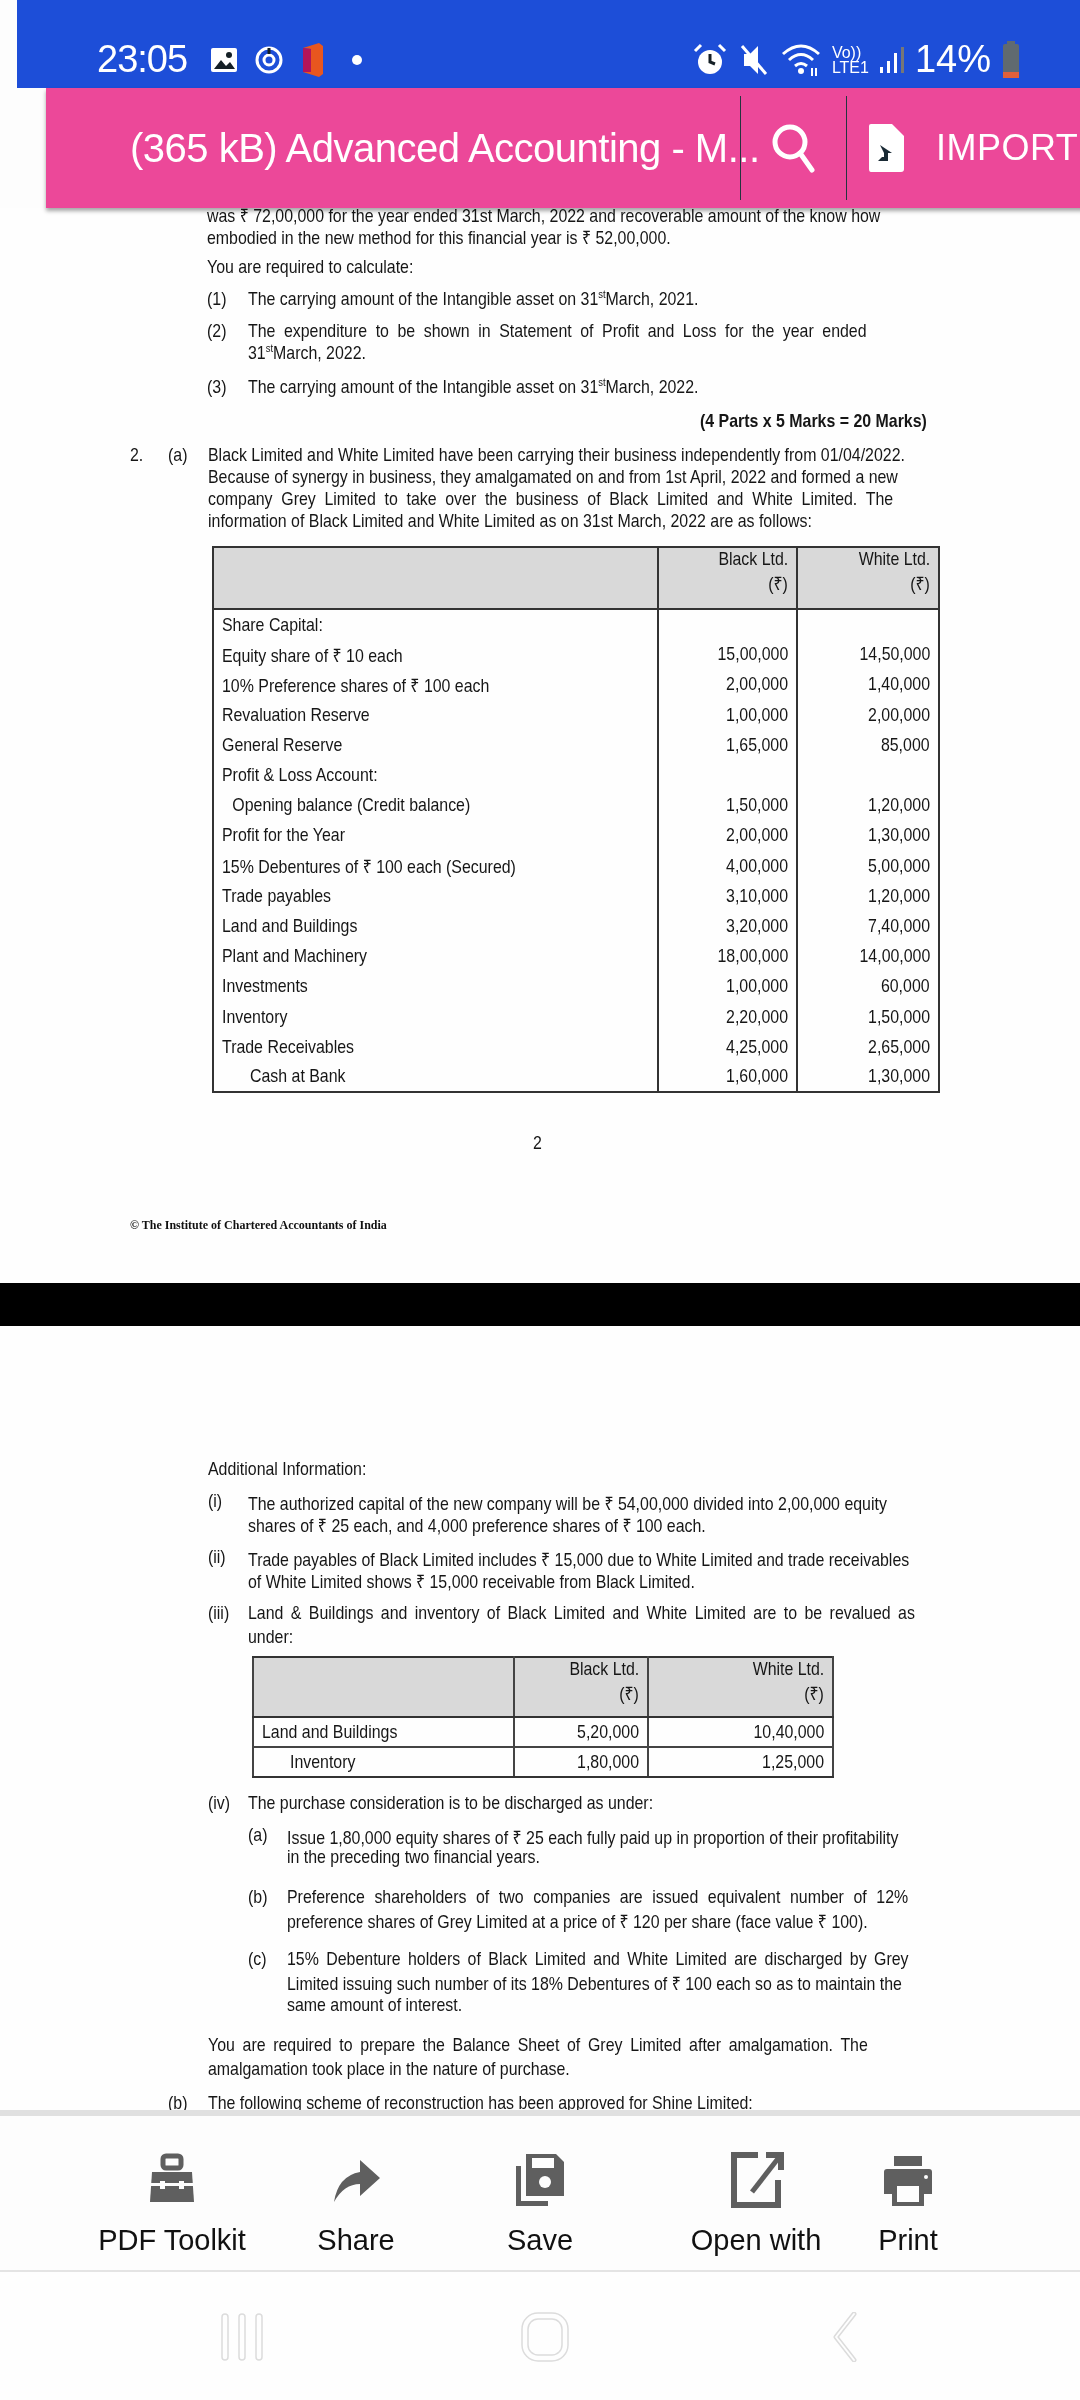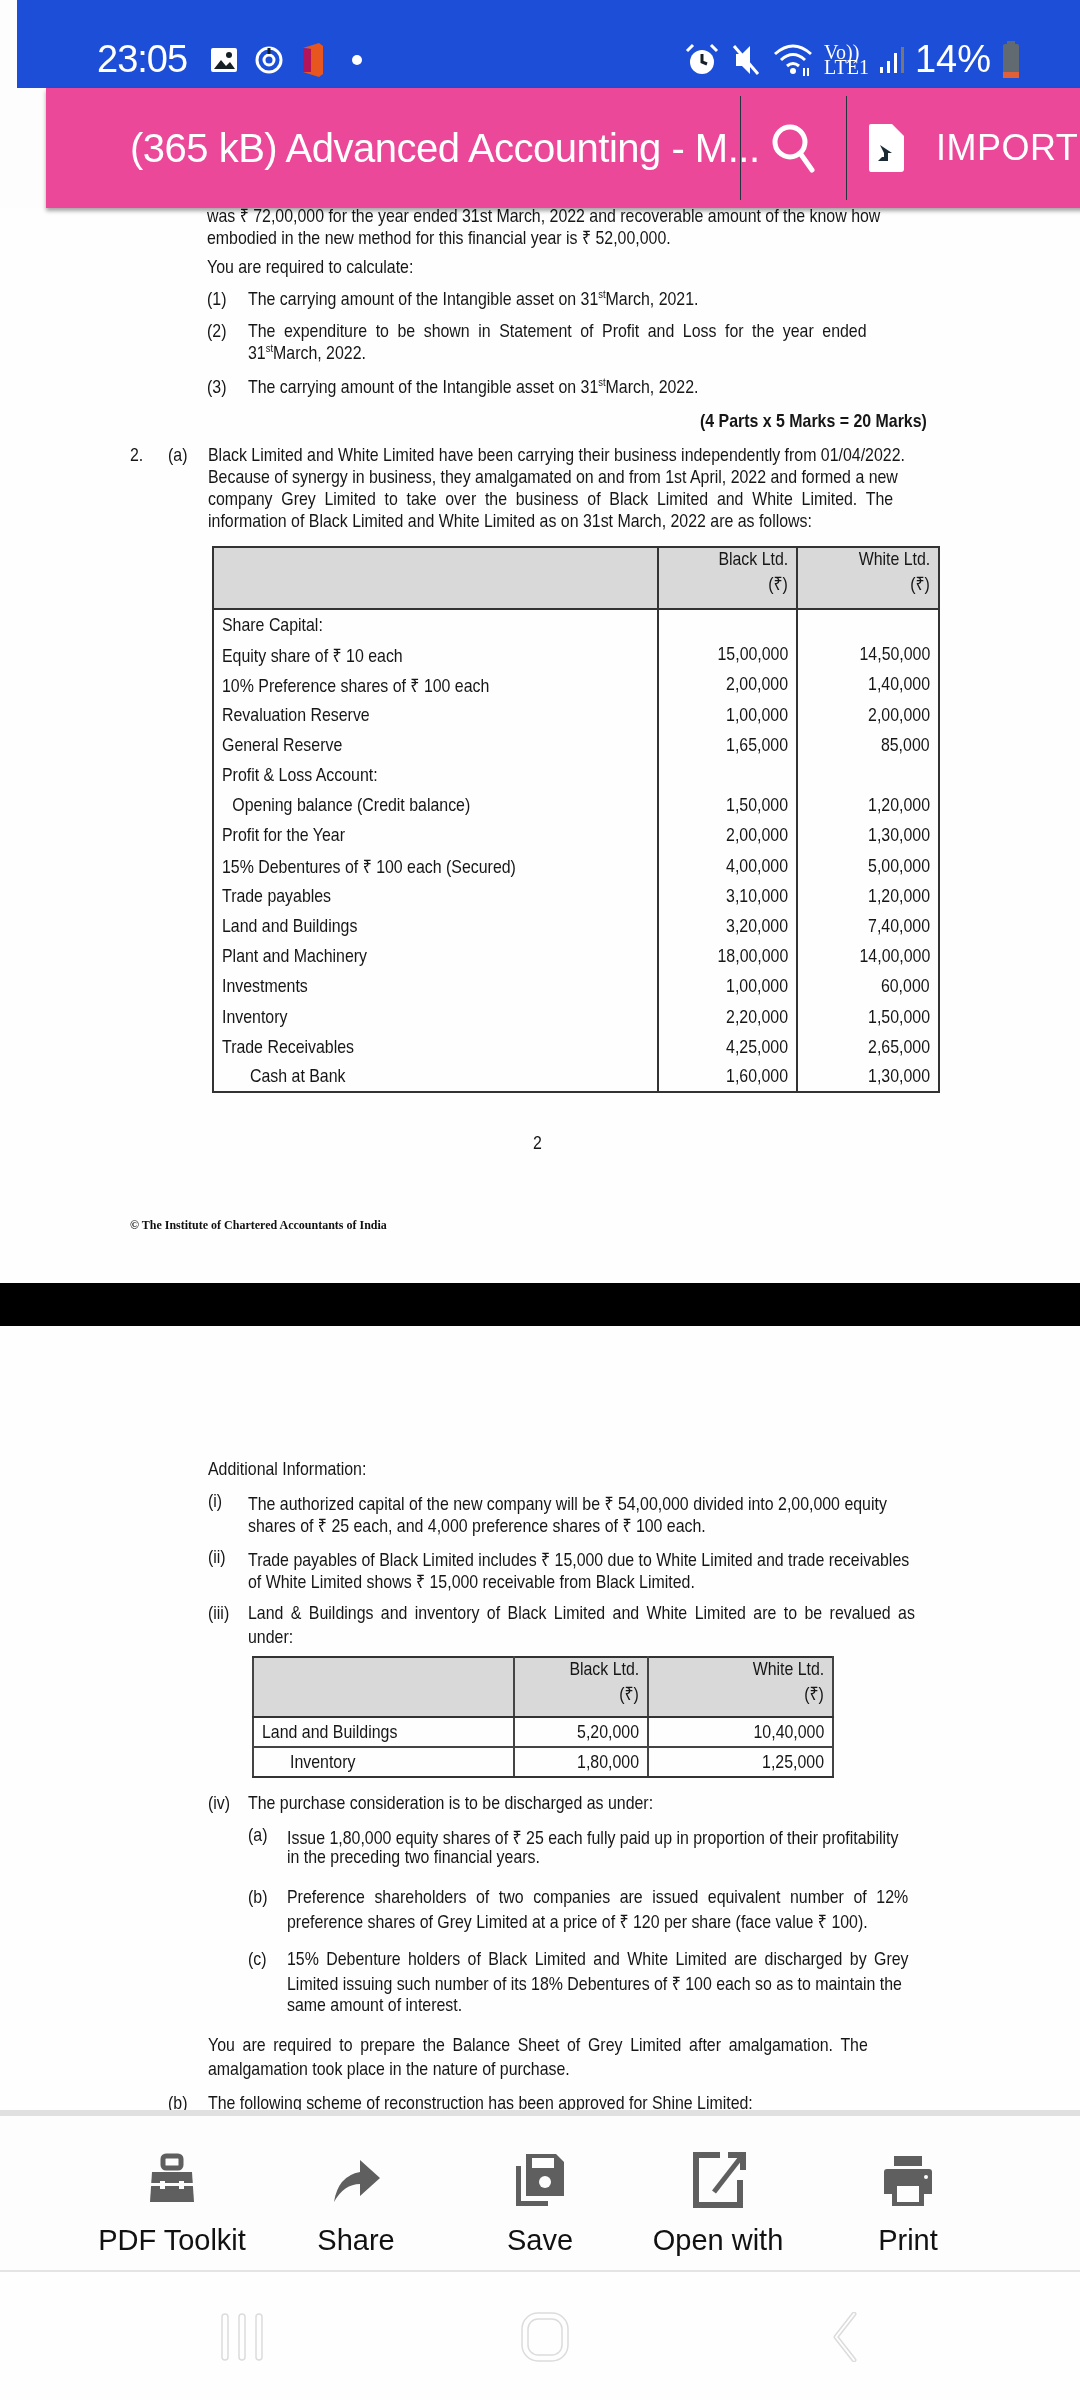--- a/index.html
+++ b/index.html
@@ -4,21 +4,21 @@
 <style>
   * { box-sizing: border-box; margin: 0; padding: 0; }
   html, body { width: 1080px; height: 2400px; overflow: hidden; background: #fdfdfd; }
   body { position: relative; font-family: "Liberation Sans", sans-serif; }
 
   
   .statusbar { position: absolute; left: 17px; top: 0; width: 1080px; height: 88px; background: #1d4ed8; color: #fff; }
   .sb-time { position: absolute; left: 80px; top: 38px; font-size: 38px; letter-spacing: -1px; }
   .sb-left-icons { position: absolute; left: 192px; top: 42px; display: flex; align-items: center; gap: 14px; }
   .sb-right { position: absolute; right: 76px; top: 38px; display: flex; align-items: center; gap: 10px; font-size: 38px; }
-  .sb-small { font-size: 20px; line-height: 15px; text-align: left; font-family: Liberation Serif, serif; }
+  .sb-small { font-size: 16px; line-height: 15px; text-align: left; }
 
   
   .appbar { position: absolute; left: 0; top: 88px; width: 1080px; height: 120px; background: #ec4899; color: #fff; box-shadow: 0 3px 4px rgba(0,0,0,0.35); z-index: 5; margin-left: 46px; }
   .appbar-title { position: absolute; left: 84px; top: 38px; font-size: 40px; letter-spacing: -0.5px; white-space: nowrap; }
   .appbar-sep { position: absolute; top: 8px; width: 1px; height: 104px; background: #24353f; }
   .appbar-search { position: absolute; left: 718px; top: 30px; width: 60px; height: 60px; }
   .appbar-import { position: absolute; left: 820px; top: 28px; display: flex; align-items: center; gap: 30px; height: 64px; text-align: center; }
   .appbar-import-label { font-size: 36px; letter-spacing: 0.5px; }
 
   
@@ -328,21 +328,21 @@
   </div>
   <div class="tb-item" style="left:440px">
     <svg class="tb-icon" viewBox="0 0 56 56">
         <path d="M4 14 L4 54 L36 54 L36 49 L9 49 L9 14Z" fill="#5f5f5f"></path>
         <path d="M14 2 L44 2 L52 10 L52 44 L14 44Z" fill="#5f5f5f"></path>
         <rect x="20" y="6" width="22" height="10" fill="#fdfdfd"></rect>
         <circle cx="33" cy="30" r="6" fill="#fdfdfd"></circle>
       </svg>
     <div class="tb-label">Save</div>
   </div>
-  <div class="tb-item" style="left:618px">
+  <div class="tb-item" style="left:656px">
     <svg class="tb-icon" viewBox="0 0 56 56">
         <path d="M30 3 L6 3 L6 53 L50 53 L50 28" fill="none" stroke="#5f5f5f" stroke-width="6"></path>
         <path d="M38 3 L53 3 L53 18" fill="none" stroke="#5f5f5f" stroke-width="6"></path>
         <path d="M52 4 L24 40" stroke="#5f5f5f" stroke-width="5"></path>
       </svg>
     <div class="tb-label">Open with</div>
   </div>
   <div class="tb-item" style="left:808px">
     <svg class="tb-icon" viewBox="0 0 56 56">
         <rect x="14" y="4" width="28" height="10" fill="#5f5f5f"></rect>

